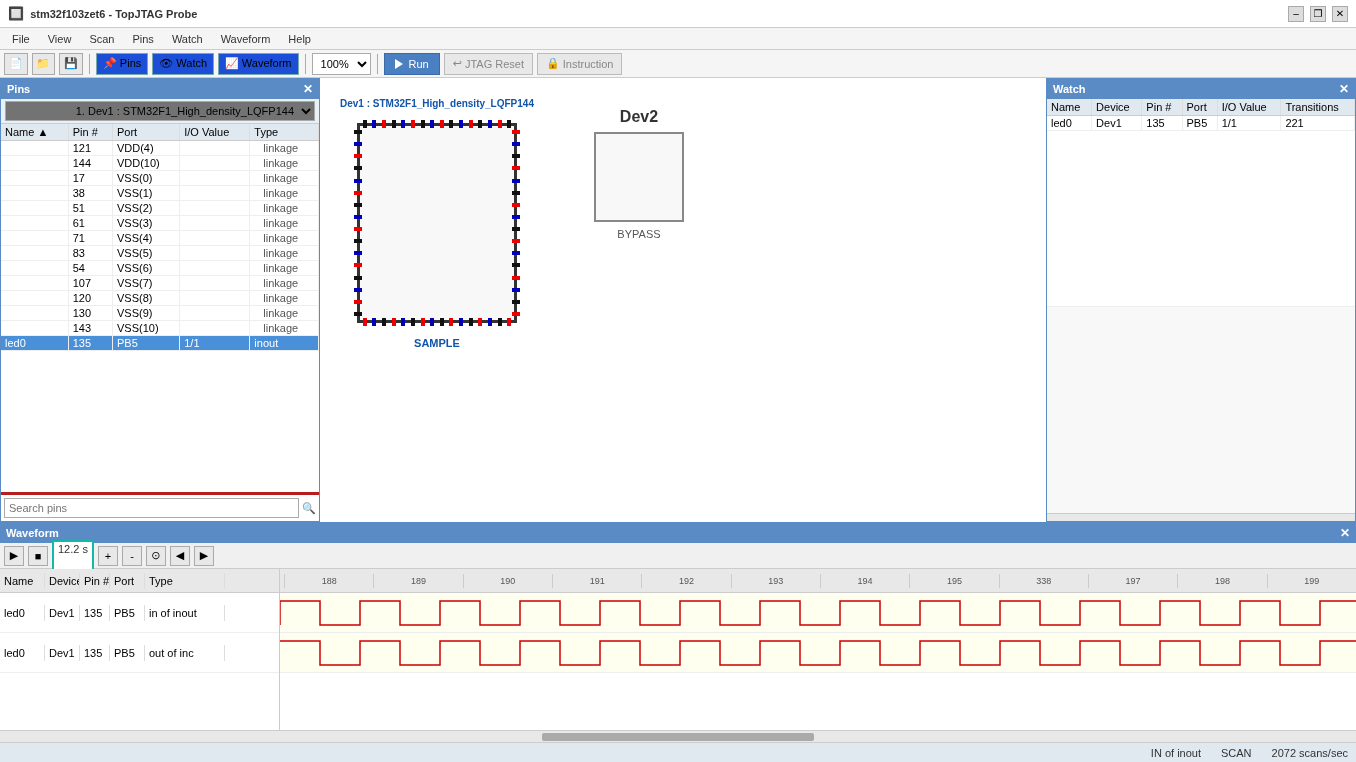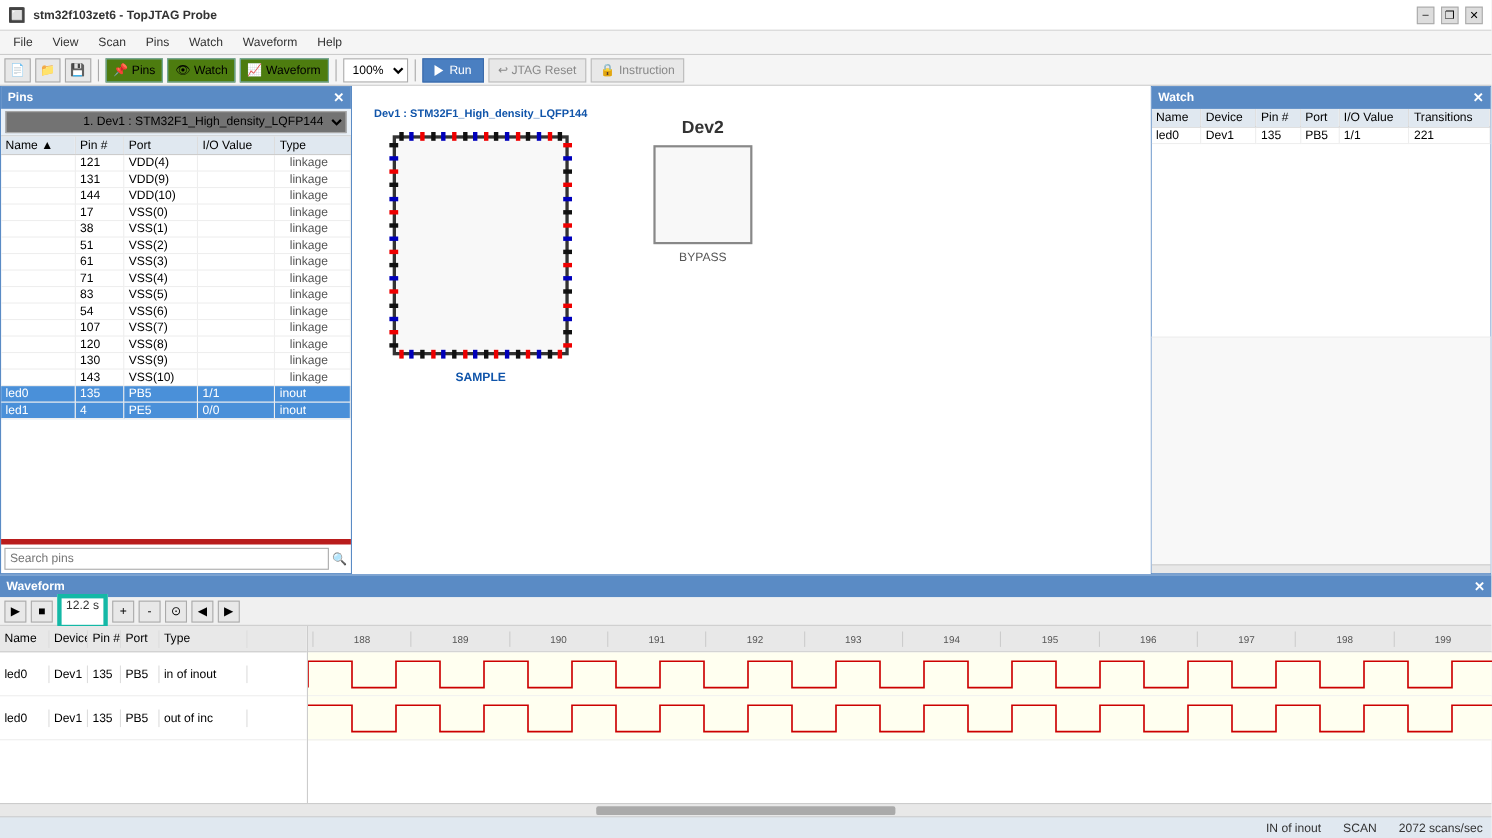--- a/index.html
+++ b/index.html
@@ -81,21 +81,21 @@
       height: 22px;
       padding: 2px 6px;
       background: #e8e8e8;
       border: 1px solid #aaa;
       cursor: pointer;
       font-size: 11px;
       display: flex;
       align-items: center;
       gap: 3px;
     }
-    .toolbar-btn.active { background: #4d7c0f; border-color: #7aa; }
+    .toolbar-btn.active { background: #1d4ed8; border-color: #7aa; }
     .toolbar-separator { width: 1px; height: 20px; background: #aaa; margin: 0 2px; }
     .zoom-select {
       height: 22px;
       font-size: 11px;
       border: 1px solid #aaa;
       background: #fff;
       padding: 0 4px;
     }
     .run-btn {
       background: #4a7fc1;
@@ -196,21 +196,21 @@
       border-right: 1px solid #eee;
       padding: 1px 4px;
       white-space: nowrap;
     }
     .row-selected td { background: #4a90d9; color: #fff; }
     .type-linkage { color: #555; padding-left: 13px; }
     .type-inout { color: #2255aa; font-weight: normal; }
 
     .pins-search {
       padding: 3px;
-      border-top: 5px solid #b91c1c;
+      border-top: 3px solid #b91c1c;
       display: flex;
       align-items: center;
       gap: 3px;
     }
     .search-input {
       flex: 1;
       height: 20px;
       font-size: 11px;
       border: 1px solid #aaa;
       padding: 0 4px;
@@ -341,21 +341,21 @@
       height: 26px;
       display: flex;
       align-items: center;
       padding: 0 4px;
       gap: 4px;
       border-bottom: 1px solid #ccc;
     }
     .waveform-time {
       font-size: 11px;
       color: #333;
-      border: 4px solid #14b8a6;
+      border: 2px solid #14b8a6;
       background: #fff;
       padding: 1px 4px;
       height: 32px;
     }
     .wf-btn {
       width: 20px;
       height: 20px;
       background: #e8e8e8;
       border: 1px solid #aaa;
       cursor: pointer;
@@ -554,27 +554,20 @@
         <tbody id="pins-tbody">
         <tr>
       <td></td>
       <td>121</td>
       <td>VDD(4)</td>
       <td></td>
       <td class="type-linkage">linkage</td>
     </tr>
             <tr>
       <td></td>
-      <td>131</td>
-      <td>VDD(9)</td>
-      <td></td>
-      <td class="type-linkage">linkage</td>
-    </tr>
-            <tr>
-      <td></td>
       <td>144</td>
       <td>VDD(10)</td>
       <td></td>
       <td class="type-linkage">linkage</td>
     </tr>
             <tr>
       <td></td>
       <td>17</td>
       <td>VSS(0)</td>
       <td></td>
@@ -648,27 +641,20 @@
       <td>143</td>
       <td>VSS(10)</td>
       <td></td>
       <td class="type-linkage">linkage</td>
     </tr>
             <tr class="row-selected">
       <td>led0</td>
       <td>135</td>
       <td>PB5</td>
       <td>1/1</td>
-      <td class="type-inout">inout</td>
-    </tr>
-            <tr class="row-selected">
-      <td>led1</td>
-      <td>4</td>
-      <td>PE5</td>
-      <td>0/0</td>
       <td class="type-inout">inout</td>
     </tr>
           </tbody>
       </table>
     </div>
     <div class="pins-search">
       <input class="search-input" type="text" placeholder="Search pins" style="">
       <span>🔍</span>
     </div>
   </div>
@@ -854,21 +840,21 @@
       <div class="signal-timeline">
         <div class="timeline-marks" id="timeline-marks">
             <div class="timeline-mark">188</div>
             <div class="timeline-mark">189</div>
             <div class="timeline-mark">190</div>
             <div class="timeline-mark">191</div>
             <div class="timeline-mark">192</div>
             <div class="timeline-mark">193</div>
             <div class="timeline-mark">194</div>
             <div class="timeline-mark">195</div>
-            <div class="timeline-mark">196</div>
+            <div class="timeline-mark">338</div>
             <div class="timeline-mark">197</div>
             <div class="timeline-mark">198</div>
             <div class="timeline-mark">199</div>
           </div>
       </div>
       <div class="signal-rows" id="signal-rows">
           <div class="signal-row">
             <svg width="1200" height="40">
               <path d="M 0,32 L 0,32 L 0,8 L 40,8 L 40,32 L 80,32 L 80,32 L 80,8 L 120,8 L 120,32 L 160,32 L 160,32 L 160,8 L 200,8 L 200,32 L 240,32 L 240,32 L 240,8 L 280,8 L 280,32 L 320,32 L 320,32 L 320,8 L 360,8 L 360,32 L 400,32 L 400,32 L 400,8 L 440,8 L 440,32 L 480,32 L 480,32 L 480,8 L 520,8 L 520,32 L 560,32 L 560,32 L 560,8 L 600,8 L 600,32 L 640,32 L 640,32 L 640,8 L 680,8 L 680,32 L 720,32 L 720,32 L 720,8 L 760,8 L 760,32 L 800,32 L 800,32 L 800,8 L 840,8 L 840,32 L 880,32 L 880,32 L 880,8 L 920,8 L 920,32 L 960,32 L 960,32 L 960,8 L 1000,8 L 1000,32 L 1040,32 L 1040,32 L 1040,8 L 1080,8 L 1080,32 L 1120,32 L 1120,32 L 1120,8 L 1160,8 L 1160,32 L 1200,32" stroke="#cc0000" stroke-width="1.5" fill="none"></path>
             </svg>

